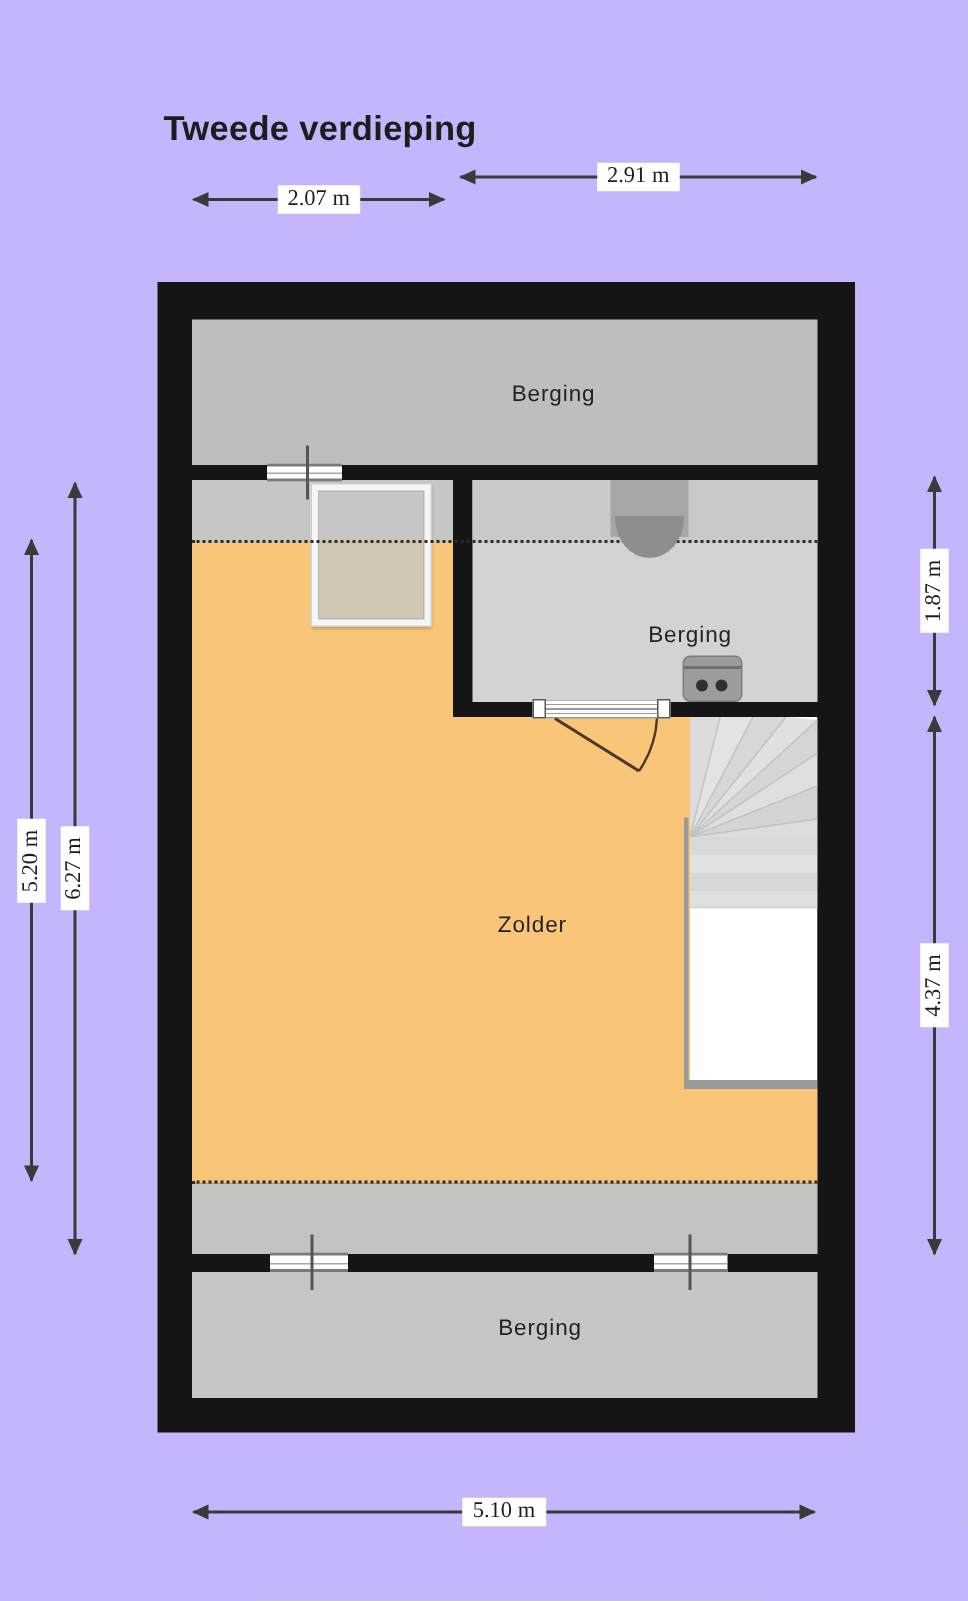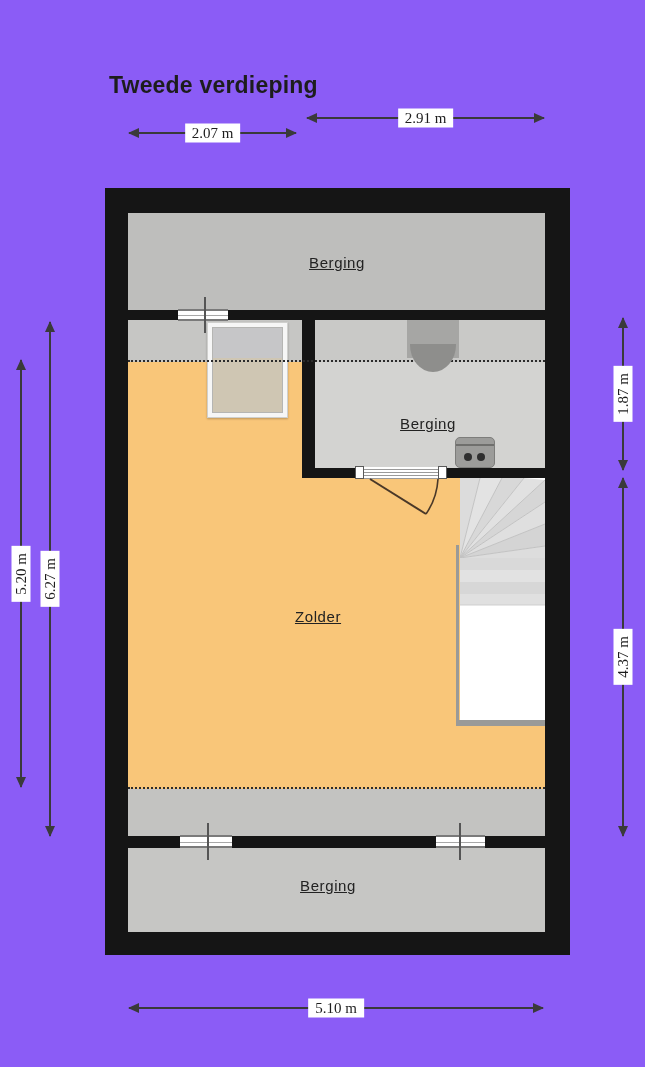--- a/index.html
+++ b/index.html
@@ -6,21 +6,21 @@
     --wall:#151515;
     --attic-floor:#f9c679;
     --storage-gray:#bebebc;
     --storage-light:#d3d3d1;
     --low-headroom-gray:#c6c6c4;
     --dim-color:#3a3a3a;
   }
   *{margin:0;padding:0;box-sizing:border-box;}
   html,body{background:#fff;}
   body{font-family:"Liberation Sans", sans-serif; color:#1d1d1d;}
-  .canvas{position:relative;width:645px;height:1067px;background:#8b5cf6;overflow:hidden;}
+  .canvas{position:relative;width:645px;height:1067px;background:#c4b5fd;overflow:hidden;}
   .abs{position:absolute;}
 
   .page-title{left:109px;top:72px;font-size:23px;font-weight:bold;letter-spacing:.2px;}
 
   
   .plan-backing{left:105px;top:188px;width:465px;height:767px;background:var(--wall);}
   .room{position:absolute;}
   .room-berging-top{left:128px;top:213px;width:417px;height:97px;background:var(--storage-gray);}
   .zolder-strip-top{left:128px;top:320px;width:174px;height:42px;background:var(--low-headroom-gray);}
   .room-berging-middle{left:315px;top:320px;width:230px;height:148px;background:var(--storage-light);}
@@ -90,21 +90,21 @@
 
   .dim-top-left{left:129px;top:125px;width:167px;height:16px;}
   .dim-top-right{left:307px;top:110px;width:237px;height:16px;}
   .dim-left-inner{left:13px;top:360px;width:16px;height:427px;}
   .dim-left-outer{left:42px;top:322px;width:16px;height:514px;}
   .dim-right-top{left:615px;top:318px;width:16px;height:152px;}
   .dim-right-bottom{left:615px;top:478px;width:16px;height:358px;}
   .dim-bottom{left:129px;top:1000px;width:414px;height:16px;}
 
   
-  .room-label{position:absolute;width:120px;text-align:center;font-size:15px;letter-spacing:.6px;color:#222;z-index:60;text-decoration:underline;}
+  .room-label{position:absolute;width:120px;text-align:right;font-size:15px;letter-spacing:.6px;color:#222;z-index:60;}
   .lbl-berging-top{left:277px;top:254px;}
   .lbl-berging-middle{left:368px;top:415px;}
   .lbl-zolder{left:258px;top:608px;}
   .lbl-berging-bottom{left:268px;top:877px;}
 </style>
 </head>
 <body>
 
 <div class="canvas">
 

